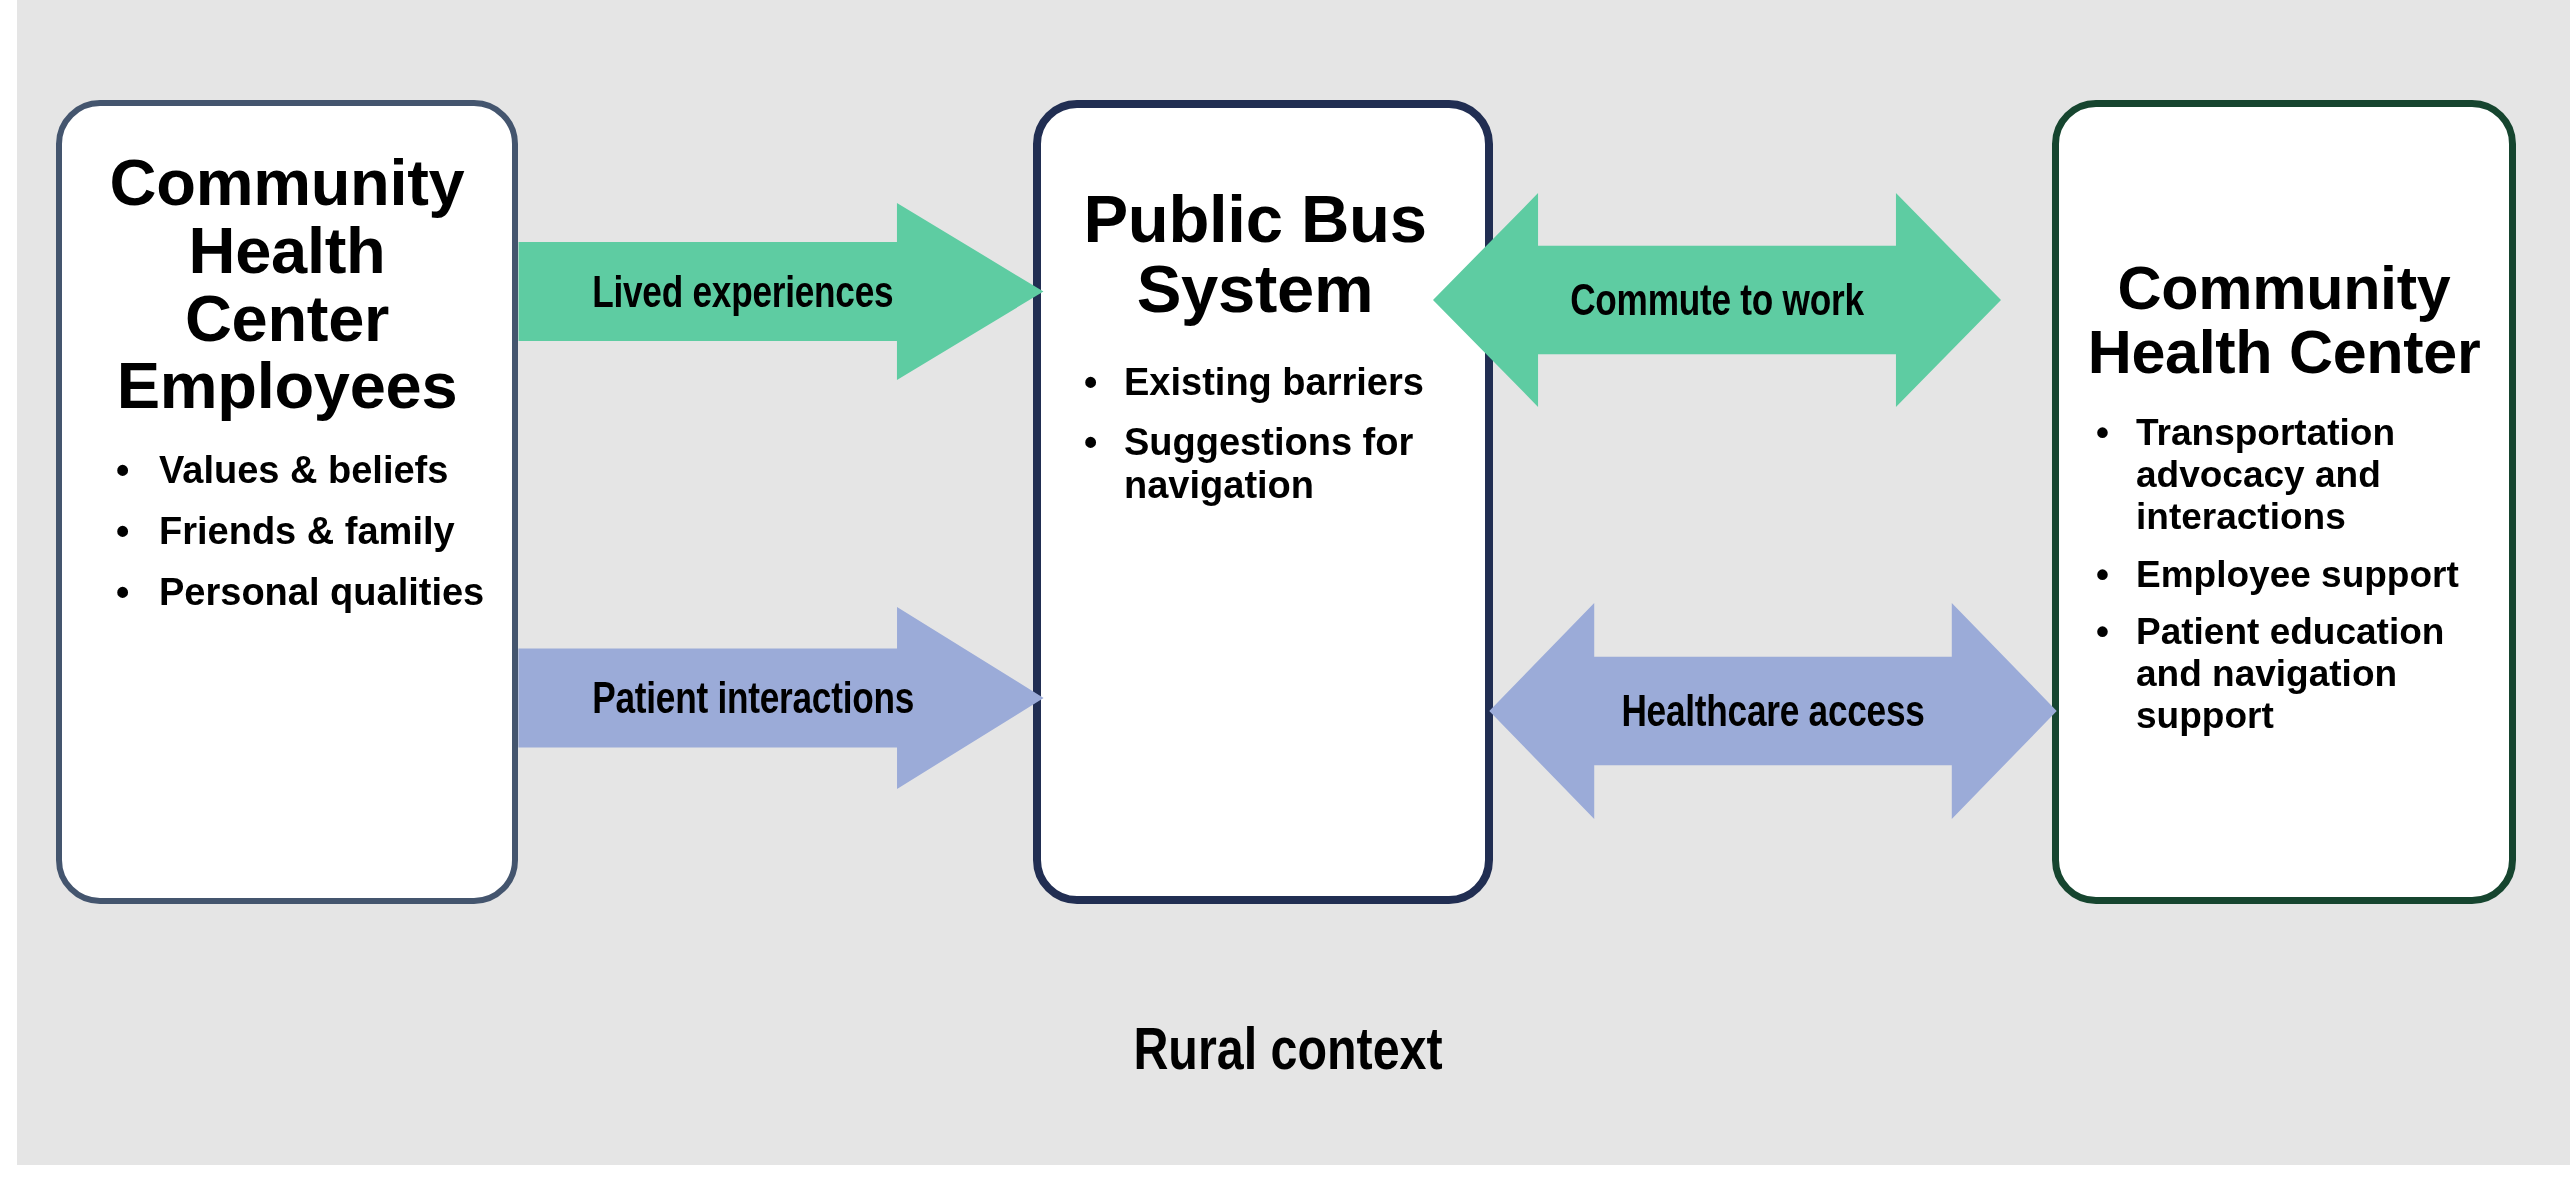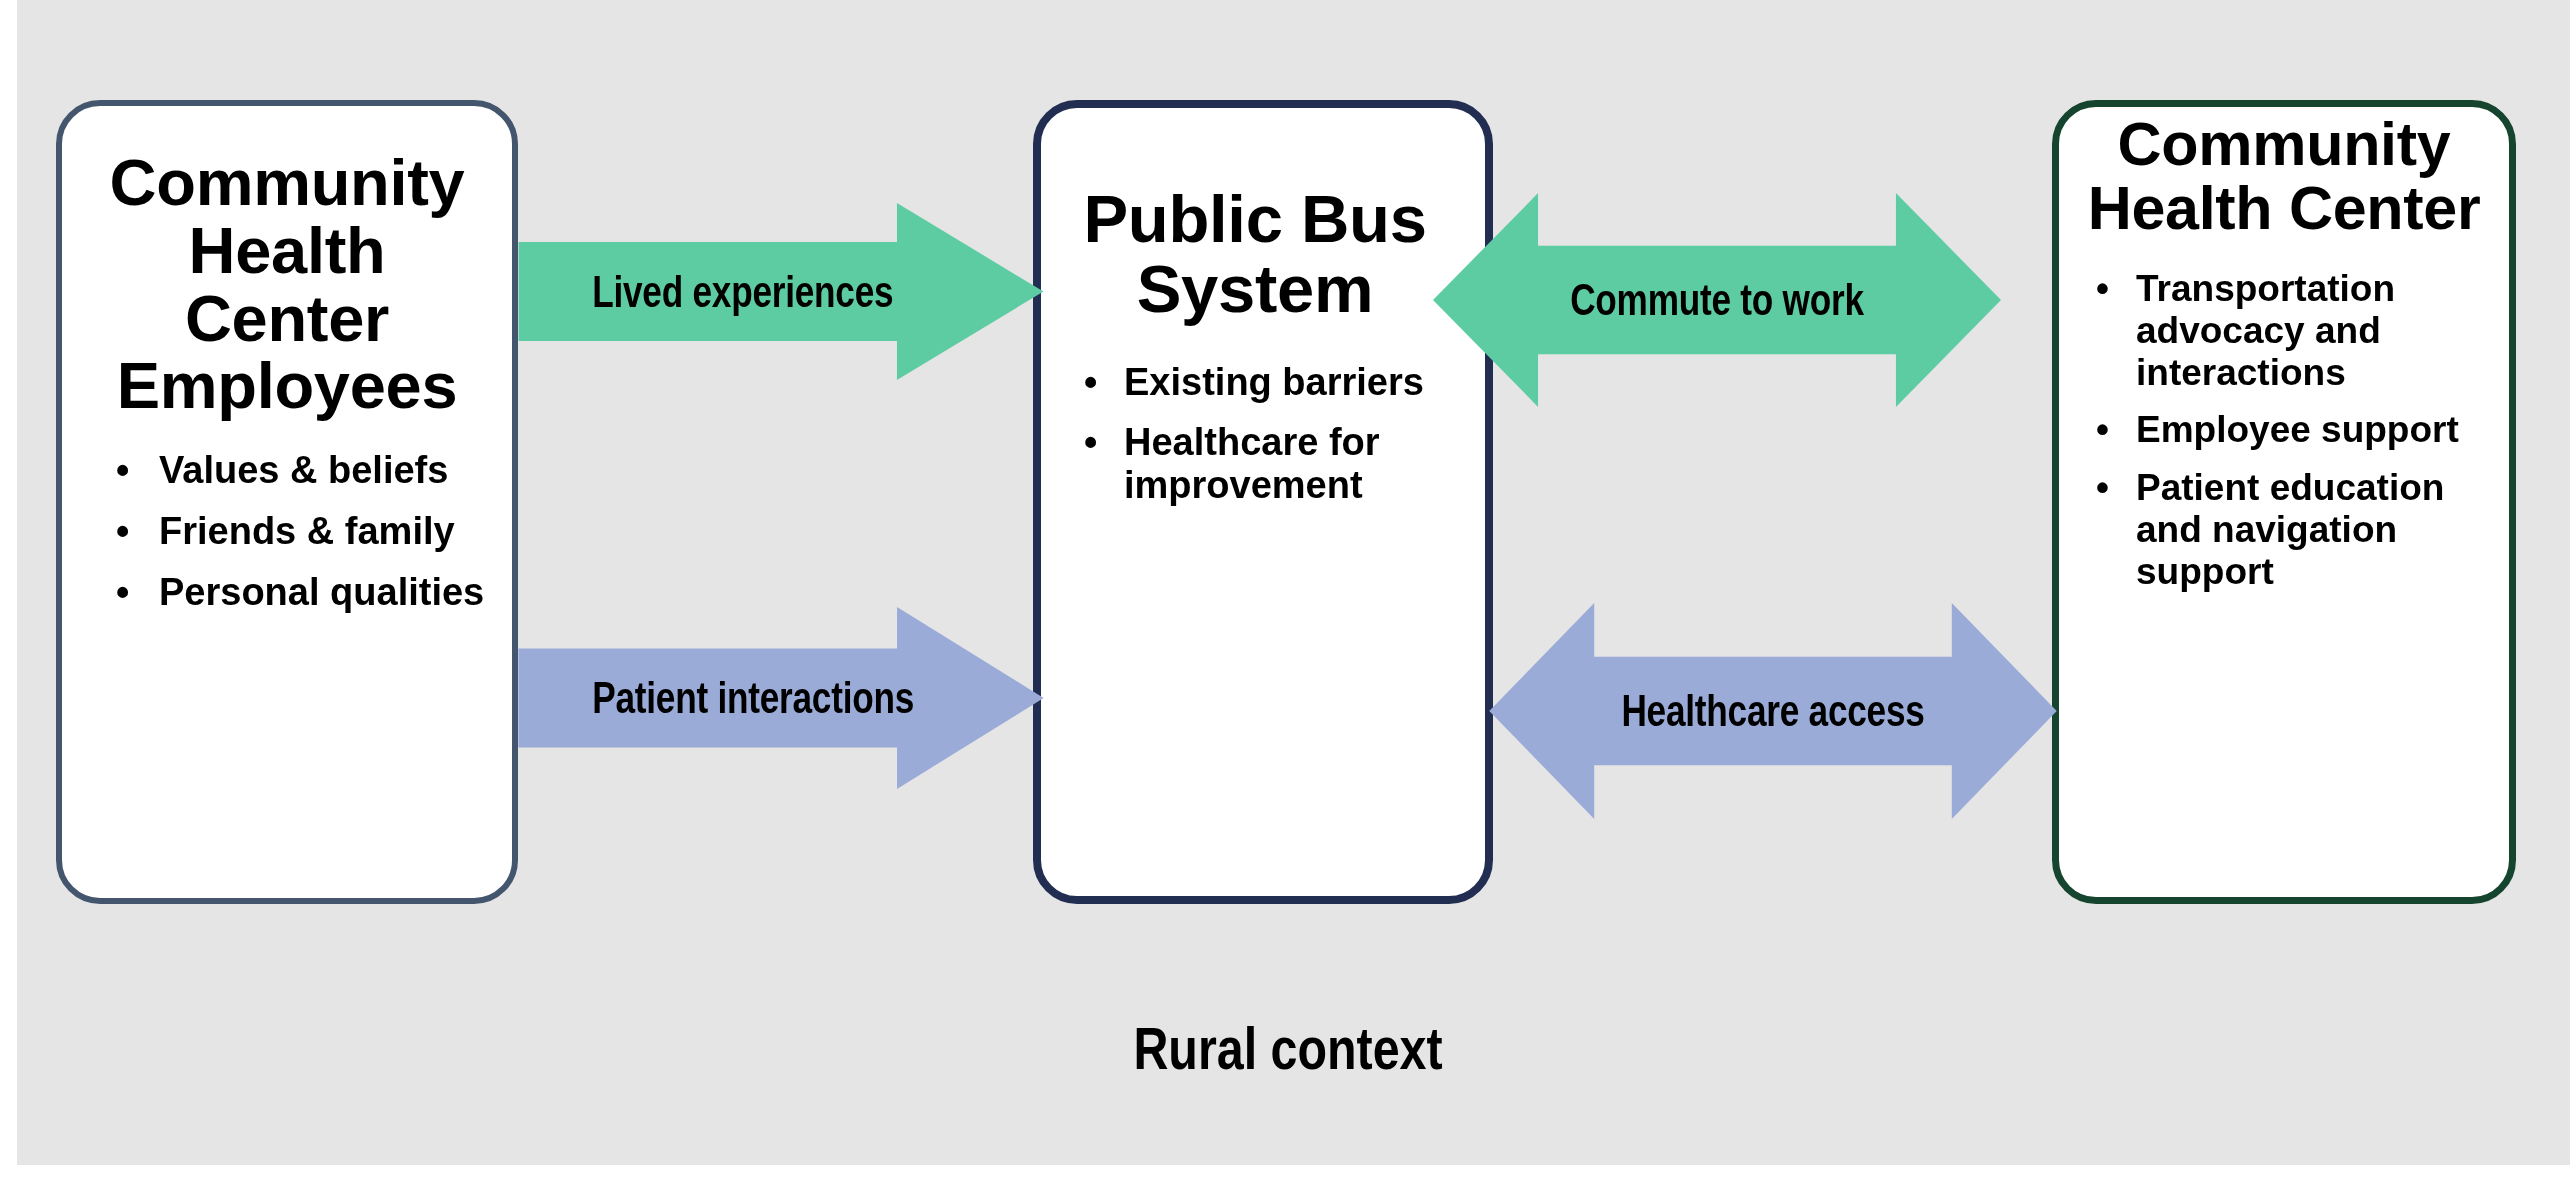--- a/index.html
+++ b/index.html
@@ -90,20 +90,21 @@
   #node-bus .node-list li { font-size: 38px; margin-bottom: 17px; padding-left: 40px; }
 
   
   #node-chc {
     left: 2052px;
     top: 100px;
     width: 464px;
     height: 804px;
     border: 7.3px solid #16452f;
     padding: 0 16px 0 16px;
+    justify-content: center;
   }
   #node-chc .node-title { font-size: 61px; margin-top: 6.1px; }
   #node-chc .node-list { margin-top: 28px; padding-left: 21px; }
   #node-chc .node-list li { font-size: 37px; margin-bottom: 16px; padding-left: 40px; }
 
   
   .arrow {
     position: absolute;
   }
   .arrow svg { display: block; }
@@ -175,21 +176,21 @@
 
   <div class="node" id="node-bus">
     <div class="node-title">Public Bus System</div>
     <ul class="node-list">
       <li>
         <span class="bul">•</span>
         <span class="txt">Existing barriers</span>
       </li>
       <li>
         <span class="bul">•</span>
-        <span class="txt">Healthcare for improvement</span>
+        <span class="txt">Suggestions for navigation</span>
       </li>
     </ul>
   </div>
 
   <div class="node" id="node-chc">
     <div class="node-title">Community Health Center</div>
     <ul class="node-list">
       <li>
         <span class="bul">•</span>
         <span class="txt">Transportation advocacy and interactions</span>

